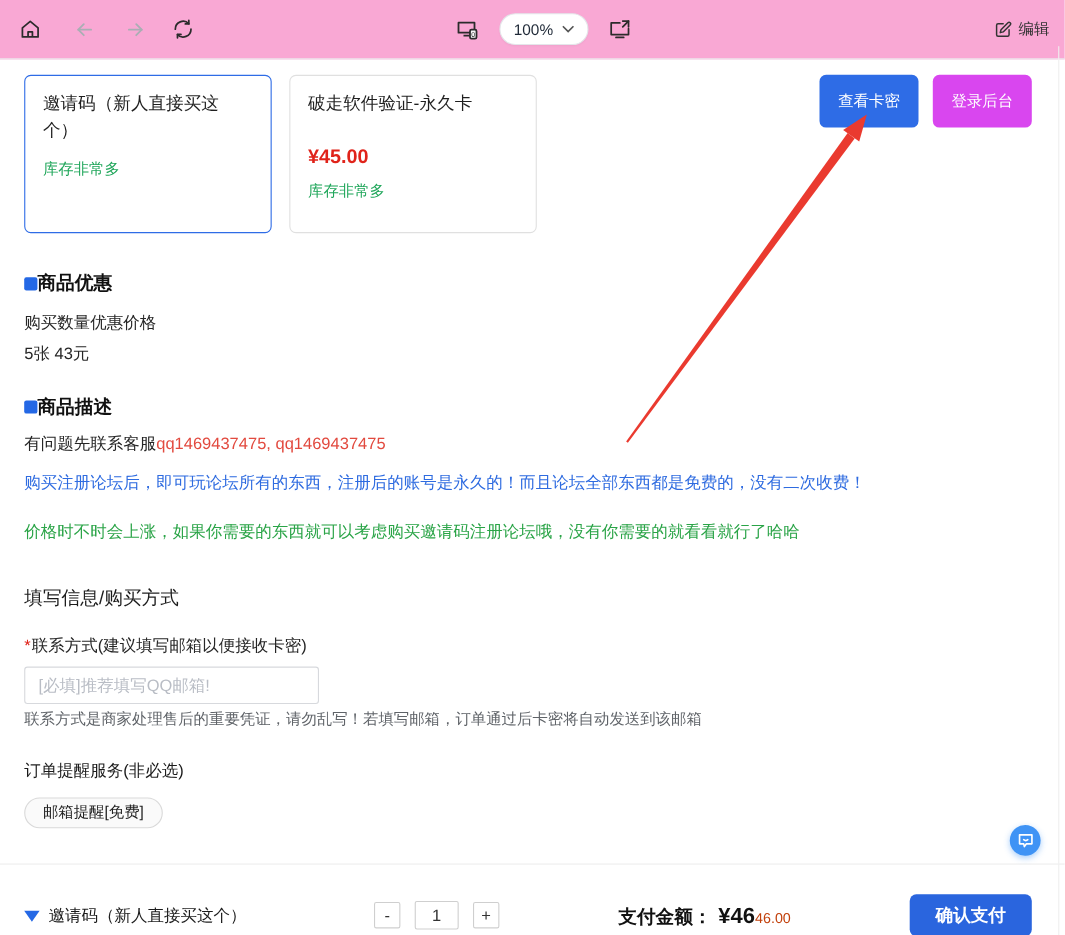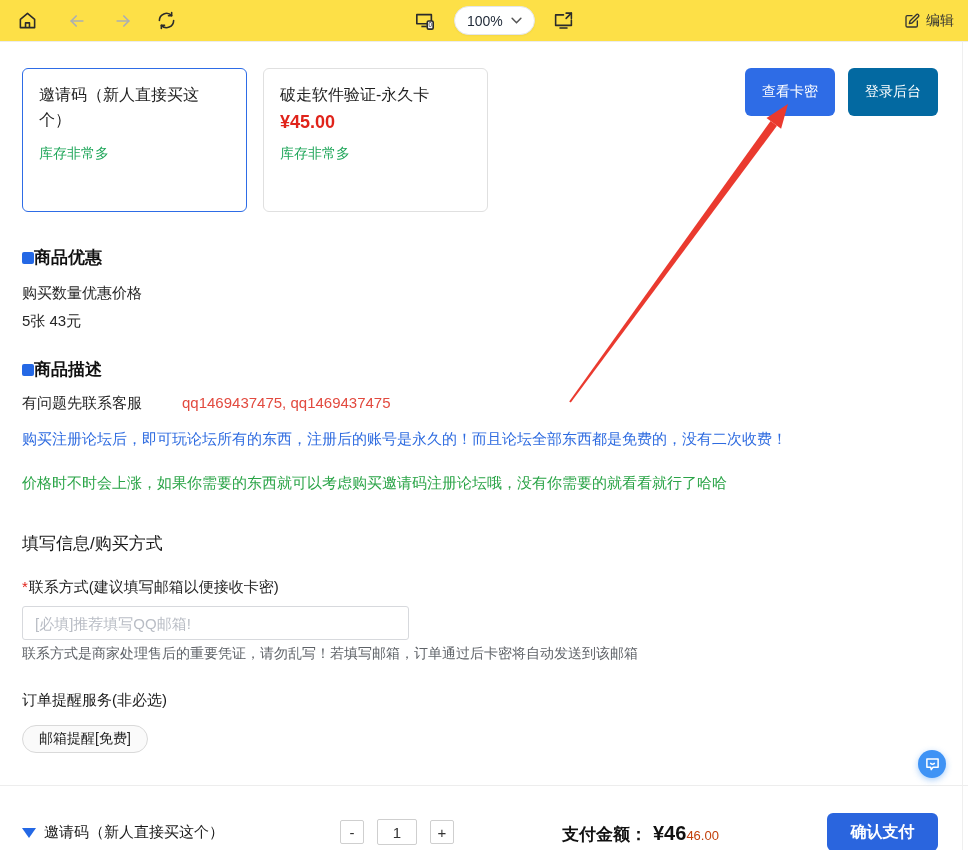--- a/index.html
+++ b/index.html
@@ -3,22 +3,22 @@
 <meta charset="utf-8">
 <style>
   * { margin:0; padding:0; box-sizing:border-box; }
   html,body { width:968px; height:850px; }
   body {
     font-family:"Liberation Sans","DejaVu Sans",sans-serif;
     background:#ffffff; color:#222; position:relative; overflow:hidden;
   }
   
   .toolbar {
-    position:absolute; top:0; left:0; width:968px; height:42px;
-    background:#fde047; border-bottom:1px solid #ececee;
+    position:absolute; top:0; left:0; width:968px; height:54px;
+    background:#f9a8d4; border-bottom:1px solid #ececee;
     display:flex; align-items:center; padding:0 14px;
   }
   .tb-btn { background:none; border:none; cursor:pointer; display:flex; align-items:center; justify-content:center; padding:4px; }
   .tb-home { margin-right:22px; }
   .tb-back { margin-right:18px; }
   .tb-fwd  { margin-right:16px; }
   .tb-group-mid { position:absolute; left:410px; display:flex; align-items:center; gap:14px; }
   .zoom-pill {
     display:flex; align-items:center; gap:8px;
     background:#fff; border:1px solid #e4e6ea; border-radius:16px;
@@ -31,42 +31,42 @@
     font-family:inherit;
   }
   
   .cards { position:absolute; top:68px; left:22px; display:flex; gap:16px; }
   .card {
     width:225px; min-height:144px; background:#fff;
     border:1px solid #e0e0e0; border-radius:6px; padding:14px 16px; cursor:pointer;
   }
   .card.selected { border:1.5px solid #2e6ce6; }
   .card-title { font-size:16px; line-height:1.55; color:#1f1f1f; }
-  .card-price { margin-top:4px; font-size:18px; font-weight:bold; color:#e0231a; }
+  .card-price { margin-top:24px; font-size:18px; font-weight:bold; color:#e0231a; }
   .card-stock { margin-top:12px; font-size:14px; color:#1fa65a; }
   
   .top-actions { position:absolute; top:68px; right:30px; display:flex; gap:13px; }
   .btn { border:none; border-radius:6px; height:48px; padding:0 17px; font-size:14px;
          color:#fff; cursor:pointer; font-family:inherit; }
   .btn-view { background:#2e6ce6; }
-  .btn-admin { background:#0369a1; }
+  .btn-admin { background:#d946ef; }
   
   .arrow-overlay { position:absolute; top:0; left:0; width:968px; height:850px; pointer-events:none; }
   
   .sec-header { position:absolute; left:22px; display:flex; align-items:center; }
   .sec-bullet { width:12px; height:12px; background:#2468e5; border-radius:2px; }
   .sec-title { font-size:17px; font-weight:bold; color:#111; }
   .txt { position:absolute; left:22px; font-size:15px; color:#262626; }
-  .txt-red { color:#e24a3f;margin-left:40px; }
+  .txt-red { color:#e24a3f; }
   .txt-blue { color:#2e6be0; }
   .txt-green { color:#2aa447; }
   .form-title { position:absolute; left:22px; font-size:17px; color:#1b1b1b; }
   .req { color:#e0231a; margin-right:1px; }
   .contact-input {
-    position:absolute; left:22px; top:606px; width:387px; height:34px;
+    position:absolute; left:22px; top:606px; width:268px; height:34px;
     border:1px solid #d7d9dd; border-radius:3px; padding:0 12px;
     font-size:15px; color:#333; font-family:inherit; outline:none; background:#fff;
   }
   .contact-input::placeholder { color:#b9bdc5; }
   .chip {
     position:absolute; left:22px; top:725px; height:28px; padding:0 16px;
     border:1px solid #d9d9d9; border-radius:999px; background:#fafafa;
     font-size:14px; color:#222; cursor:pointer; font-family:inherit;
   }
   

